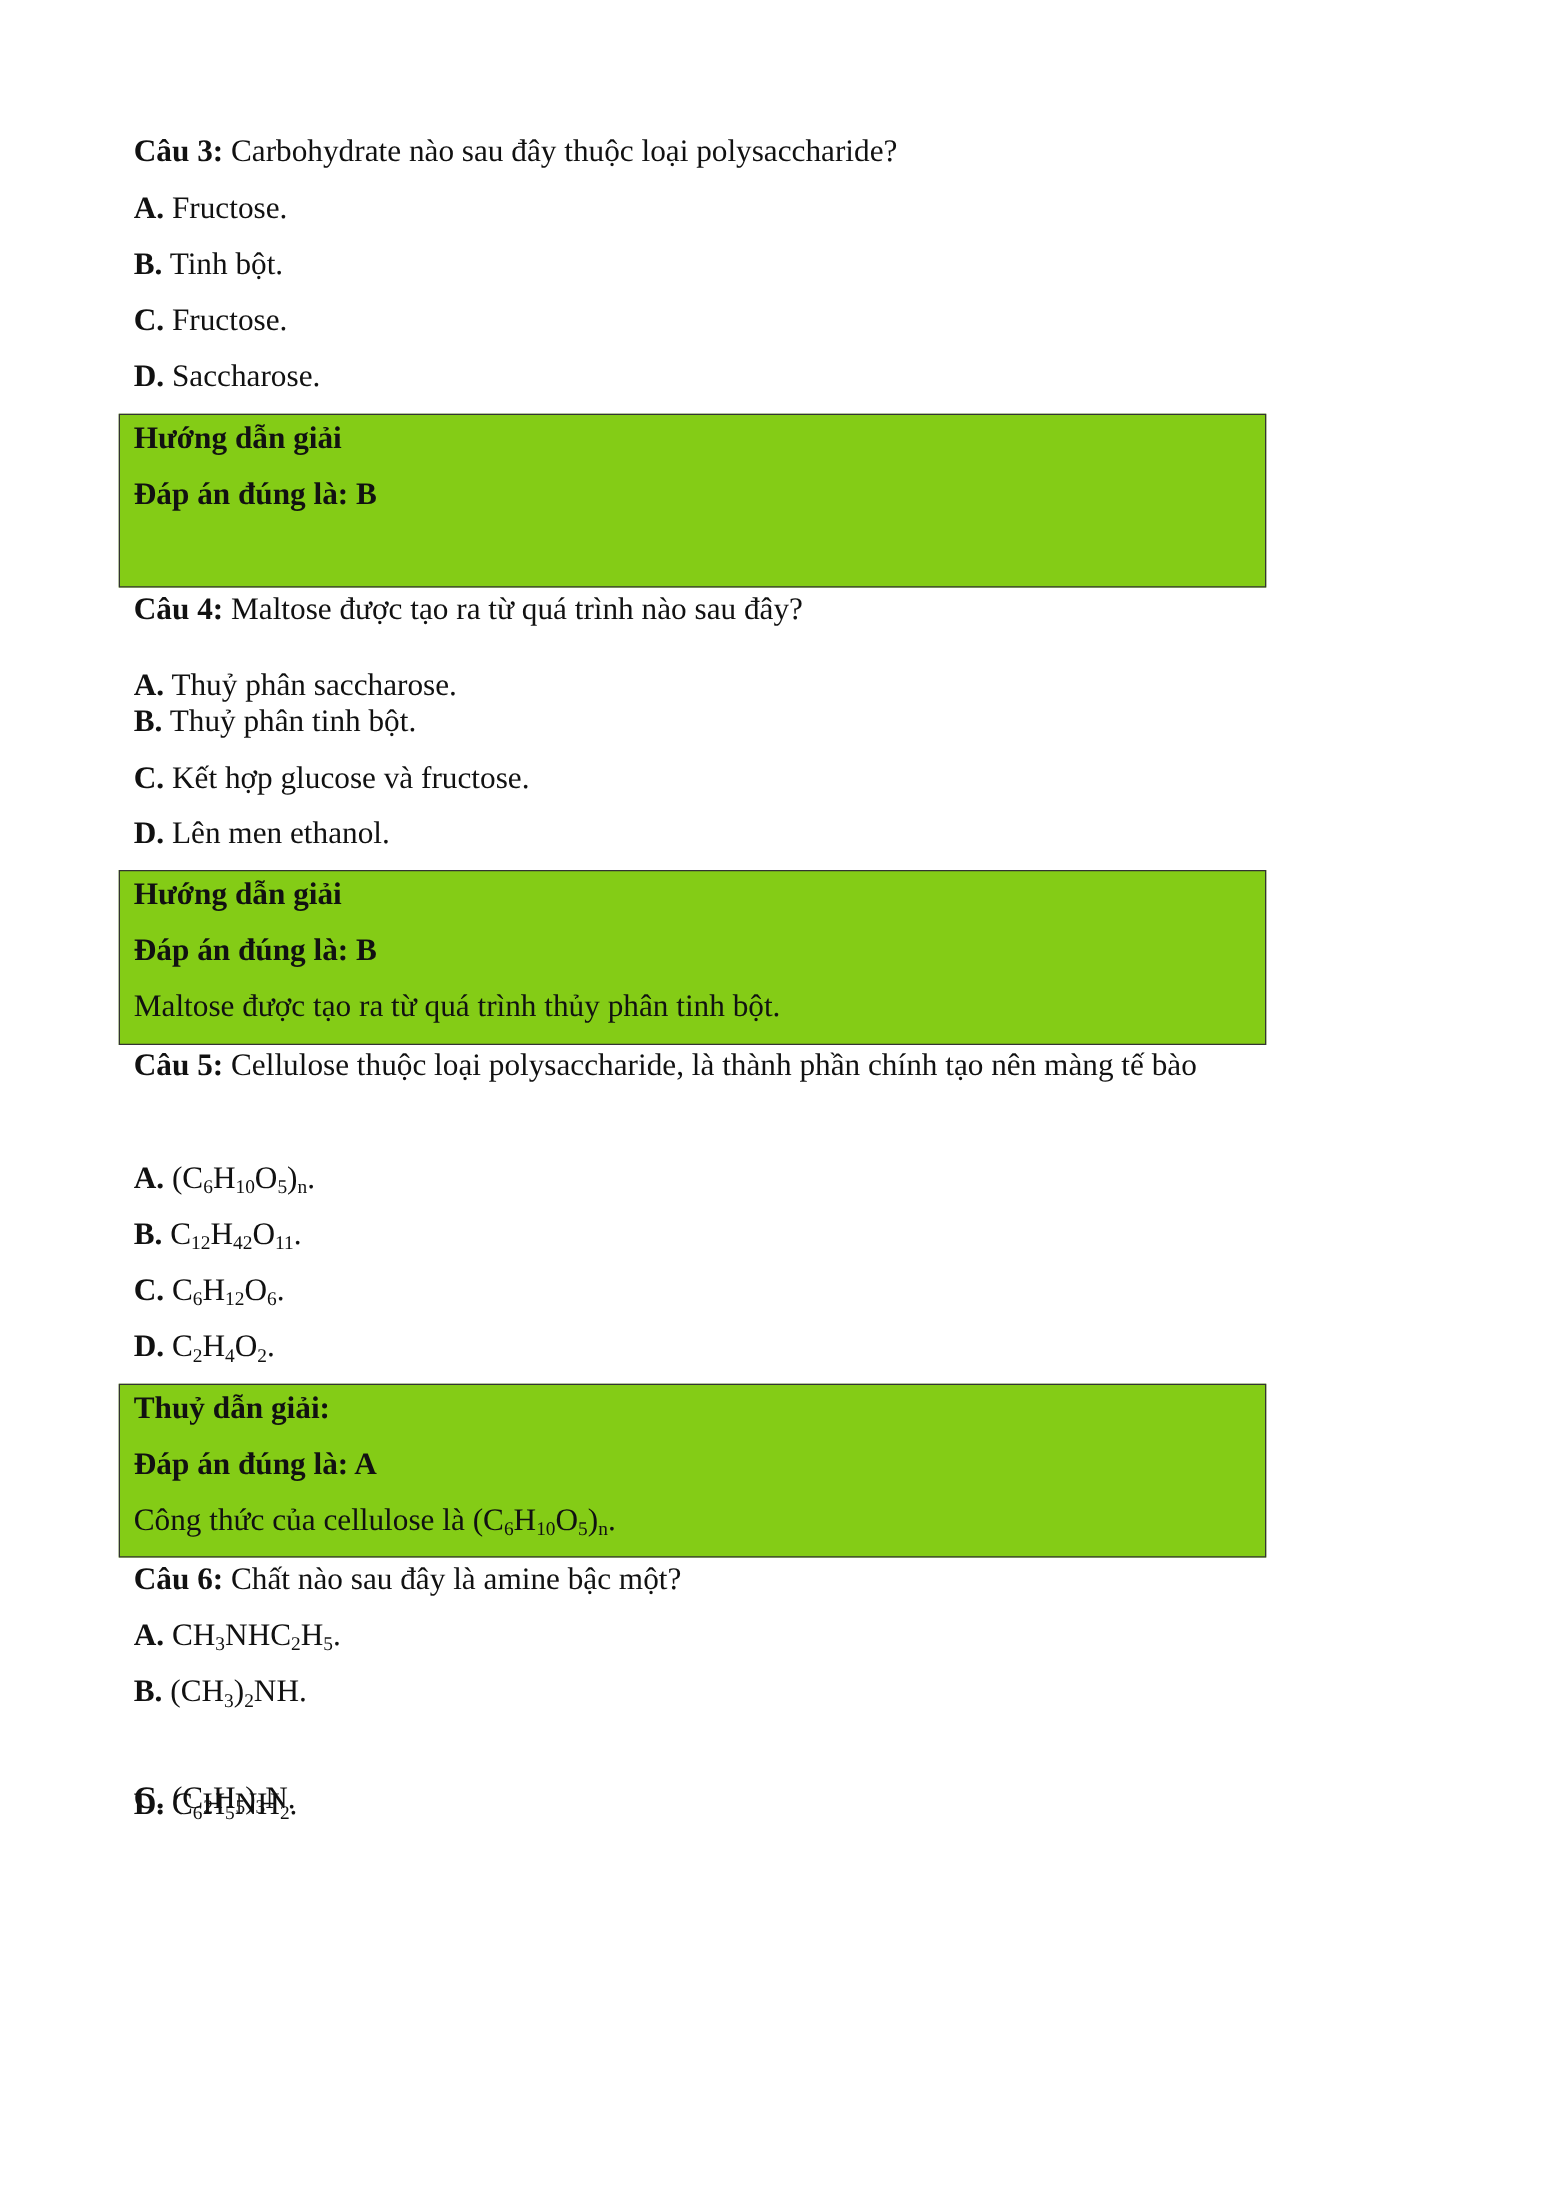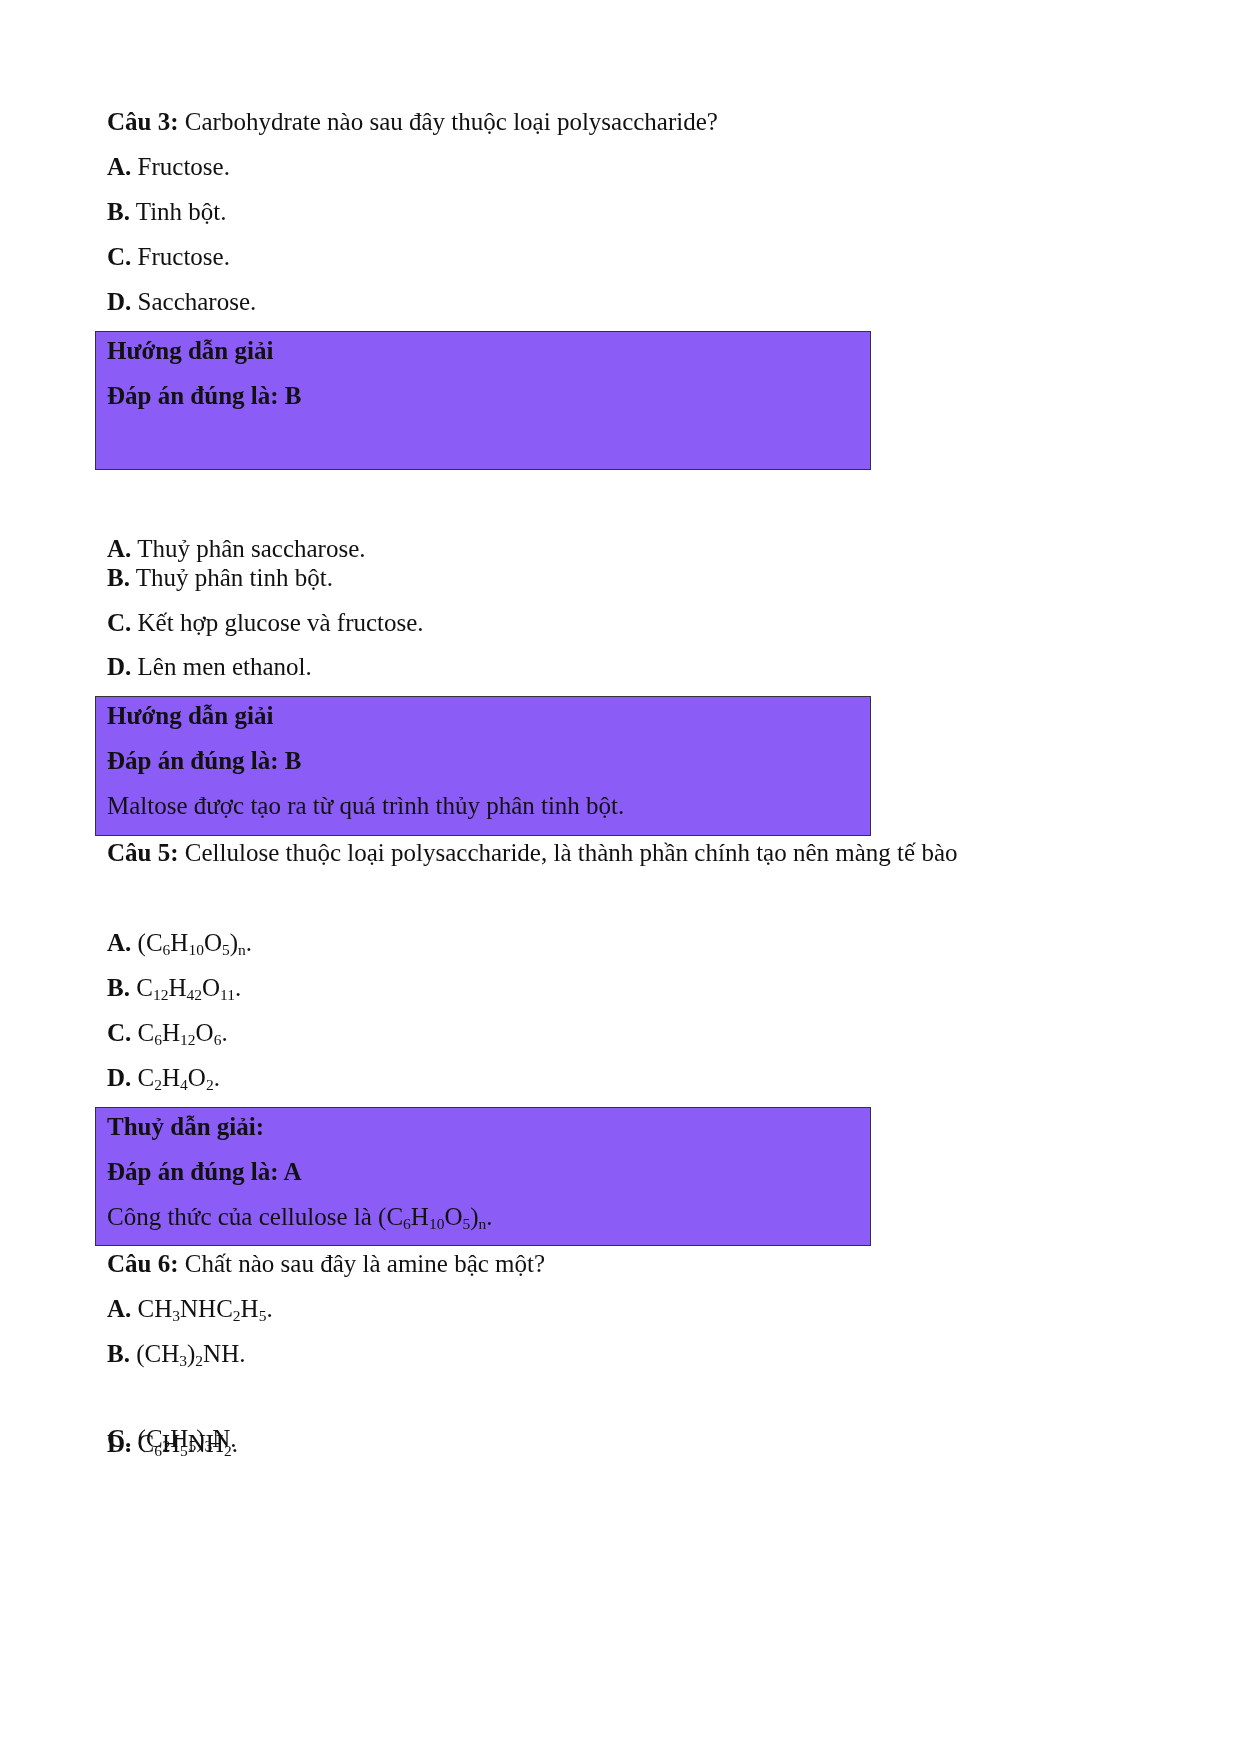--- a/index.html
+++ b/index.html
@@ -32,22 +32,22 @@
     }
     .b { font-weight: bold; }
     sub {
       font-size: 0.62em;
       vertical-align: -0.28em;
       line-height: 0;
     }
     .box {
       position: absolute;
       left: 95px;
-      width: 776px;
-      background: #8b5cf6;
+      width: 918px;
+      background: #84cc16;
       border: 1.5px solid #333333;
       box-sizing: border-box;
     }
     .box .line {
       left: 11px;
     }
   </style>
 </head>
 <body>
 
@@ -72,20 +72,24 @@
   <div class="line" style="top:287px;">
     <span class="b">D.</span>
     <span>Saccharose.</span>
   </div>
 
   <div class="box" style="top:331px; height:139px;">
     <div class="line b" style="top:4px;">Hướng dẫn giải</div>
     <div class="line b" style="top:49px;">Đáp án đúng là: B</div>
   </div>
 
+  <div class="line" style="top:473px;">
+    <span class="b">Câu 4:</span>
+    <span>Maltose được tạo ra từ quá trình nào sau đây?</span>
+  </div>
   <div class="line" style="top:534px;">
     <span class="b">A.</span>
     <span>Thuỷ phân saccharose.</span>
   </div>
   <div class="line" style="top:563px;">
     <span class="b">B.</span>
     <span>Thuỷ phân tinh bột.</span>
   </div>
   <div class="line" style="top:608px;">
     <span class="b">C.</span>

